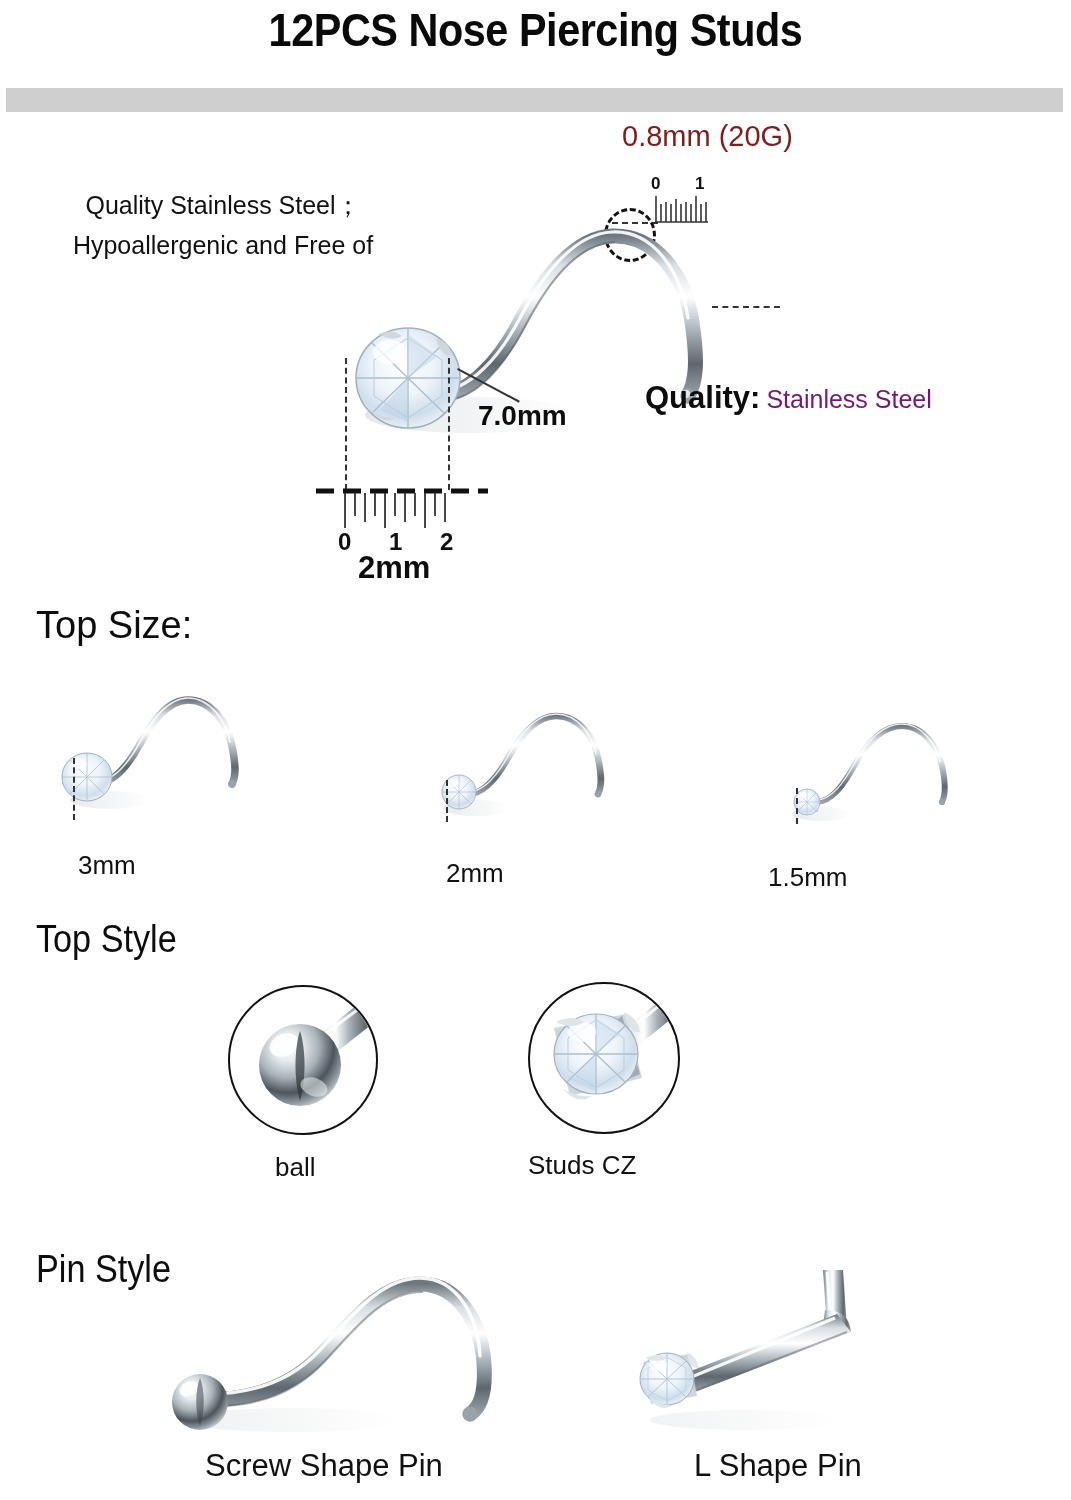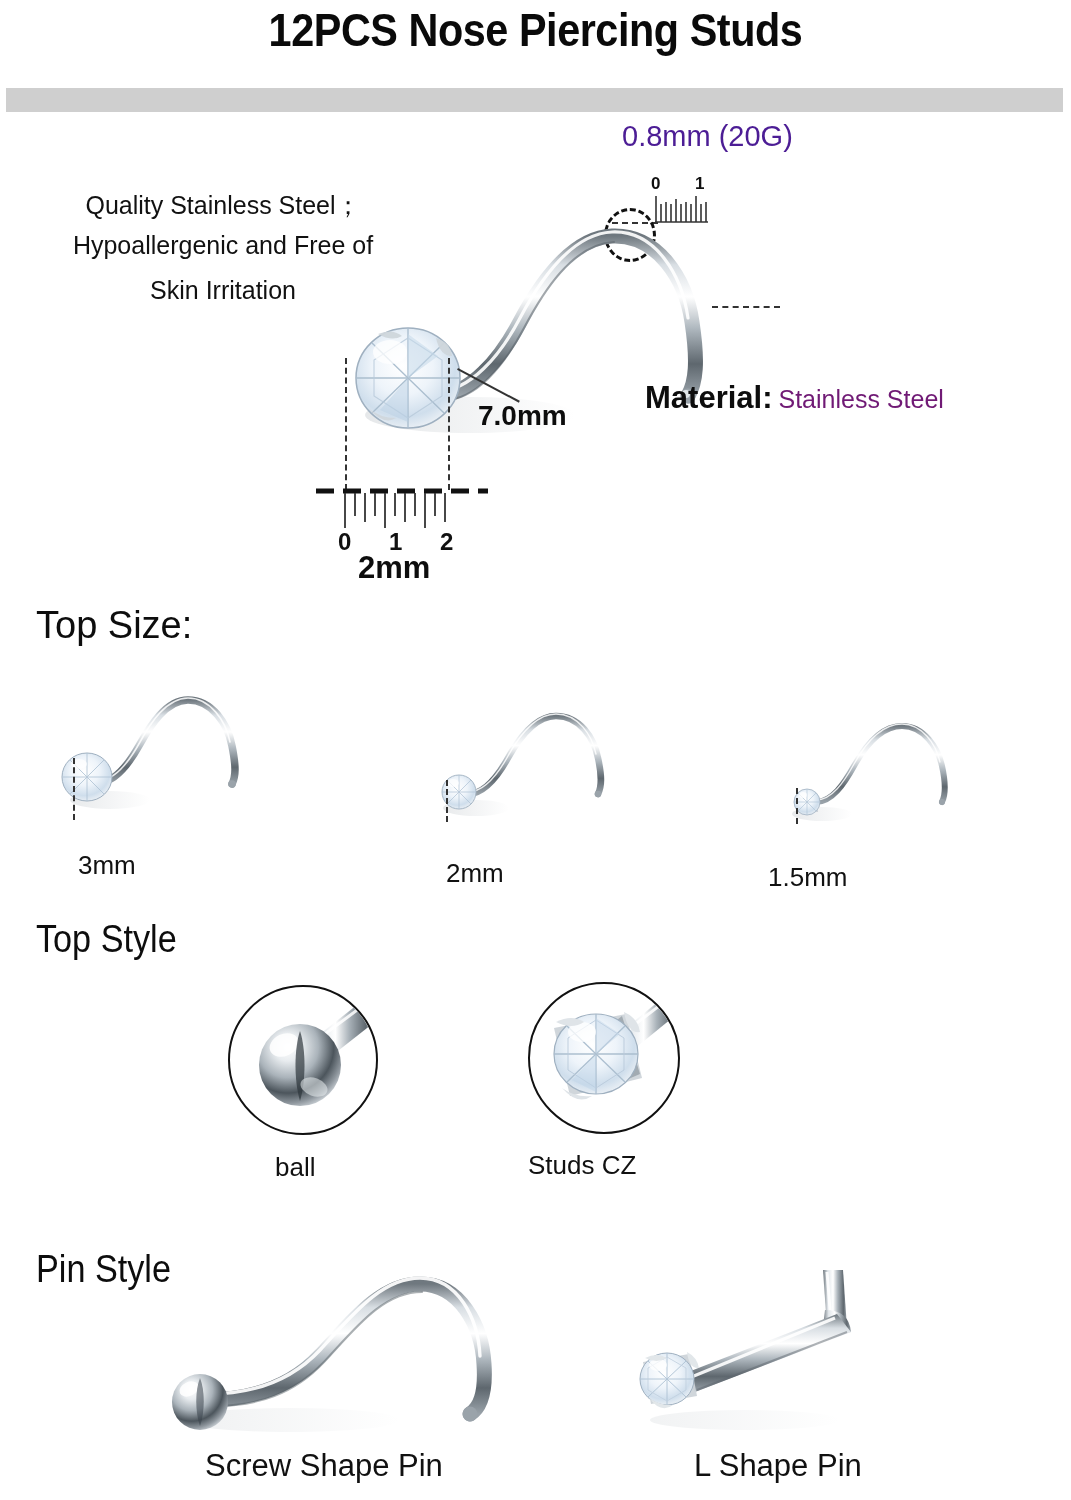--- a/index.html
+++ b/index.html
@@ -59,21 +59,21 @@
   }
   .blurb .l1 { display:block; }
   .blurb .l2 { display:block; }
   .blurb .l3 { display:block; margin-top: 6px; }
 
   .gauge-label {
     position: absolute;
     left: 622px;
     top: 120px;
     font-size: 29px;
-    color: #4c1d95;
+    color: #7f1d1d;
     white-space: nowrap;
   }
 
   .material-line {
     position: absolute;
     left: 645px;
     top: 380px;
     white-space: nowrap;
   }
   .material-line .mat-key {
@@ -217,21 +217,20 @@
       </linearGradient>
     </defs>
   </svg>
 
   <div class="title">12PCS Nose Piercing Studs</div>
   <div class="gray-bar"></div>
 
   <div class="blurb">
     <span class="l1">Quality Stainless Steel；</span>
     <span class="l2">Hypoallergenic and Free of</span>
-    <span class="l3">Skin Irritation</span>
   </div>
 
   <div class="gauge-label">0.8mm (20G)</div>
 
   <div class="ruler" style="left:655px; top:196px; width:110px; height:40px;">
     <div class="rnum sm" style="left:-4px; top:-22px;">0</div>
     <div class="rnum sm" style="left:40px; top:-22px;">1</div>
     <svg width="110" height="34">
       <g stroke="#333" stroke-width="1.6">
         <line x1="1" y1="0" x2="1" y2="26"></line>
@@ -320,21 +319,21 @@
       </g>
     </svg>
     <div class="rnum" style="left:22px; top:40px;">0</div>
     <div class="rnum" style="left:73px; top:40px;">1</div>
     <div class="rnum" style="left:124px; top:40px;">2</div>
   </div>
 
   <div class="dim-2mm">2mm</div>
 
   <div class="material-line">
-    <span class="mat-key">Material:</span><span class="mat-val">Stainless Steel</span>
+    <span class="mat-key">Quality:</span><span class="mat-val">Stainless Steel</span>
   </div>
   <div class="dashed-h" style="left:712px; top:306px; width:68px;"></div>
 
   <div class="section-h" id="h-topsize">Top Size:</div>
 
   <div class="artwrap" style="left:62px; top:690px; width:230px; height:130px;">
     <svg width="230" height="130" viewBox="0 0 230 130">
       <ellipse cx="48" cy="110" rx="40" ry="9" fill="url(#shadowGrad)" opacity="0.5"></ellipse>
       <path d="M 38 92 C 54 92 68 72 78 54 C 88 36 104 10 126 10
                C 150 10 166 34 170 56 C 174 76 174 86 170 94" fill="none" stroke="url(#wireGrad)" stroke-width="7.5" stroke-linecap="round"></path>

